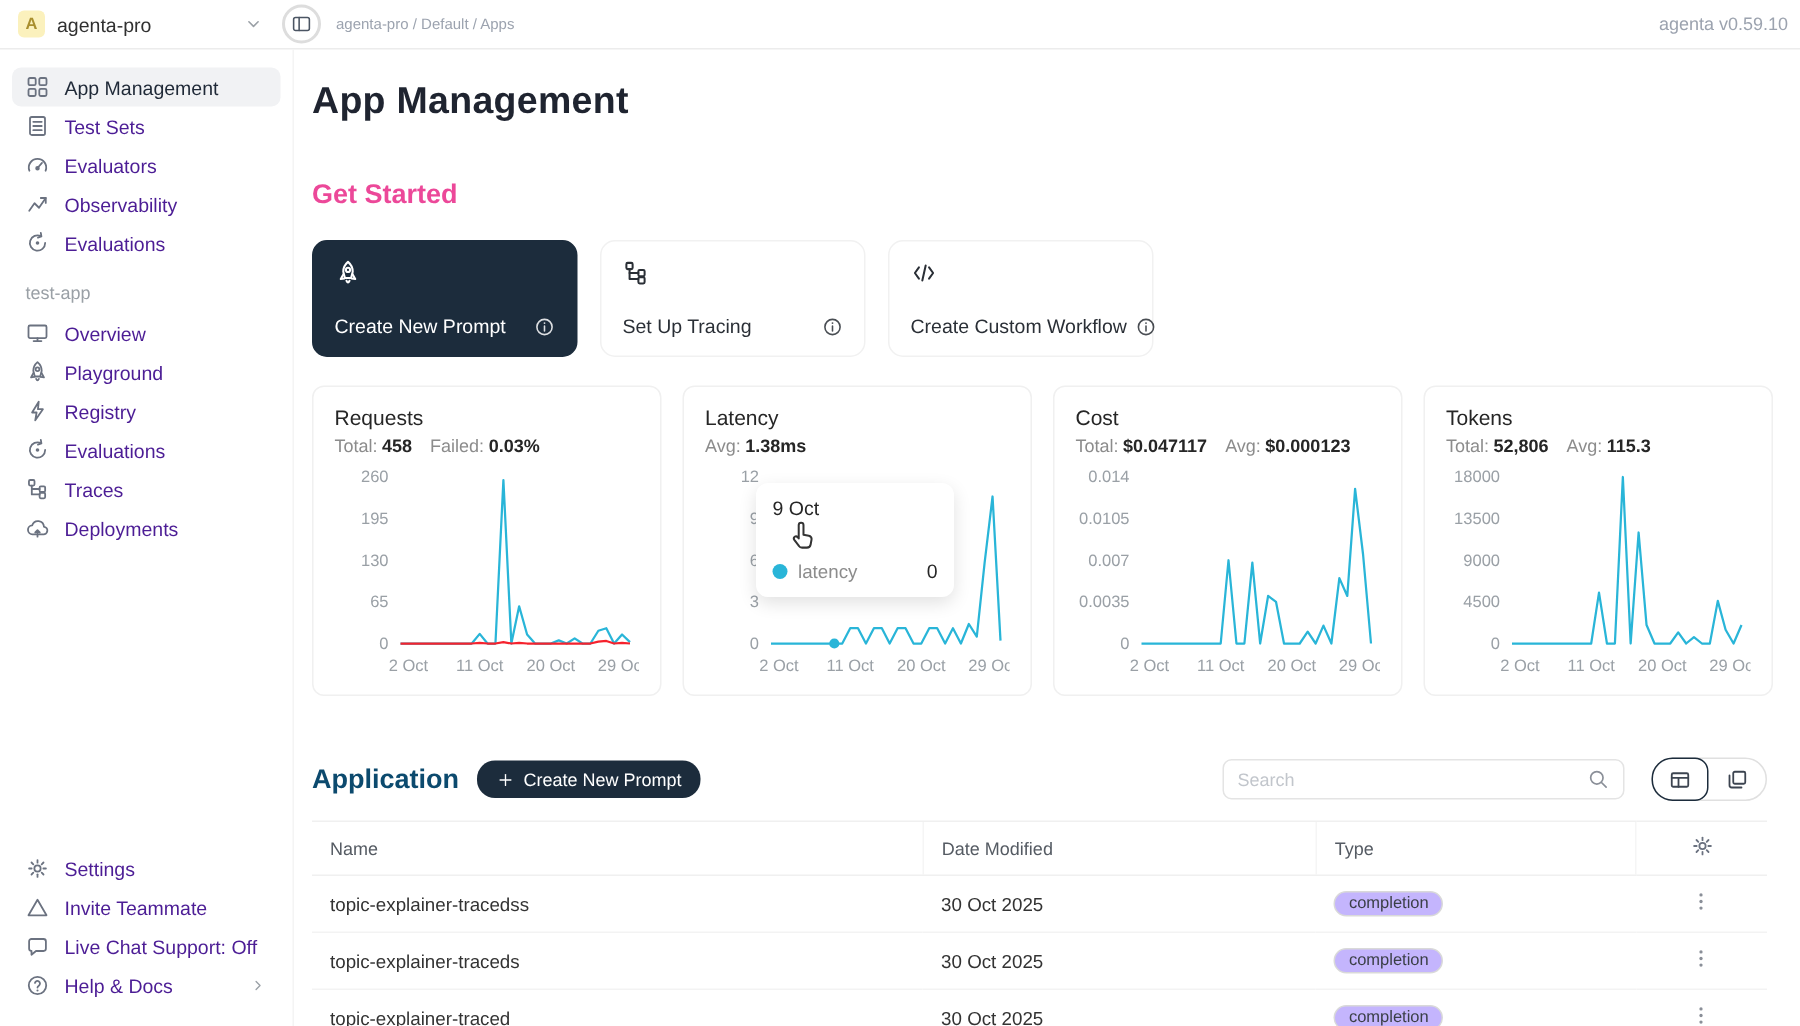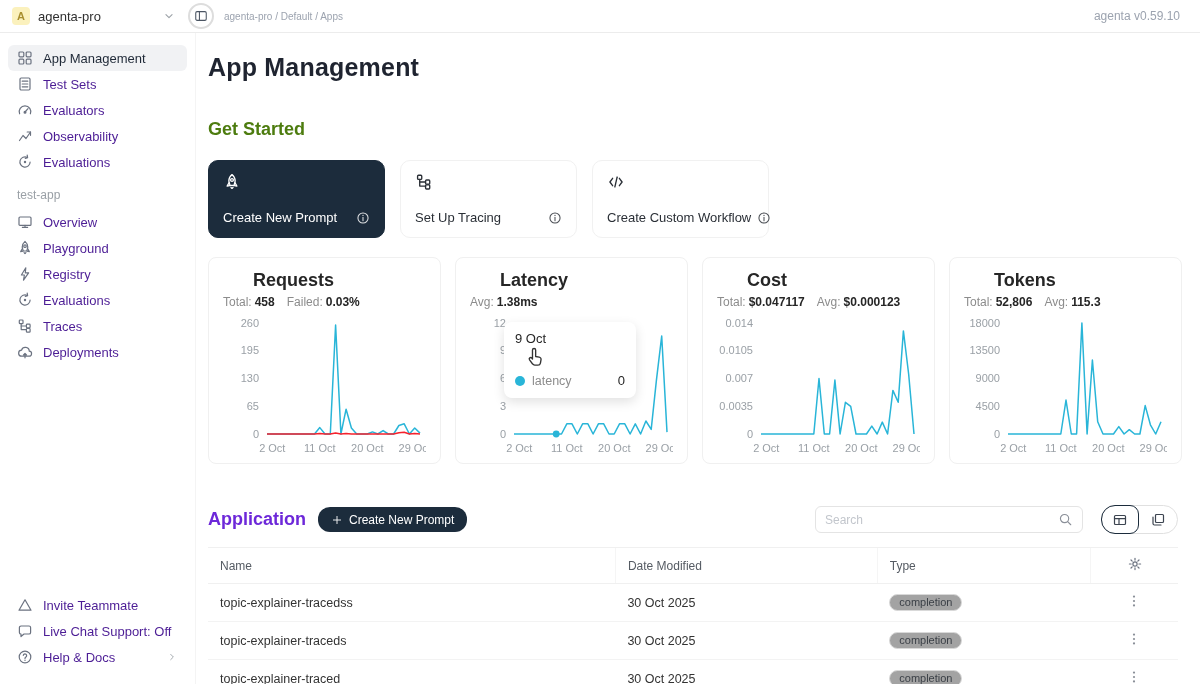--- a/index.html
+++ b/index.html
@@ -13,62 +13,62 @@
   .topbar { position:absolute; top:0; left:0; right:0; height:33px;
     border-bottom:1px solid #ececec; display:flex; align-items:center; background:#fff; z-index:5;}
   .workspace { width:188px; display:flex; align-items:center; gap:8px; padding:0 12px; }
   .avatar { width:18px; height:18px; border-radius:4px; background:#fbf1bd; color:#a98f2f;
     font-size:11px; font-weight:700; display:grid; place-items:center; }
   .ws-name { font-size:13px; color:#303030; font-weight:500; }
   .ws-chevron { margin-left:auto; color:#9aa0a6; width:14px; height:14px; }
   .panel-btn { width:26px; height:26px; border-radius:50%; border:2.5px solid #dddddd;
     display:grid; place-items:center; color:#4b5563; background:#fff; }
   .breadcrumb { font-size:10px; color:#9ca3af; margin-left:10px; }
-  .version { margin-left:auto; font-size:12px; color:#9ca3af; padding-right:20px; }
+  .version { margin-left:auto; font-size:12px; color:#9ca3af; padding-right:8px; }
   
   .sidebar { position:absolute; top:33px; left:0; bottom:0; width:196px; background:#fff;
     border-right:1px solid #f4f4f4; padding:12px 8px 14px; display:flex; flex-direction:column; }
   .side-item { display:flex; align-items:center; gap:10px; height:26px; padding:0 9px;
     border-radius:6px; color:#4c1d95; font-size:13px; }
   .side-item .icn { width:16px; height:16px; color:#6b7280; flex:0 0 16px; display:grid; place-items:center;}
   .side-item.active { background:#f1f2f4; color:#1f2937; font-weight:500; }
   .side-section { font-size:12px; color:#9aa0a6; margin:13px 9px 7px; }
   .side-footer { margin-top:auto; }
   .side-trailing { margin-left:auto; color:#9aa0a6; width:12px; height:12px; }
   
   .main { position:absolute; top:33px; left:196px; right:0; bottom:0; overflow:hidden;
     padding:20px 22px 0 12px; background:#fff; }
   .page-title { font-size:25px; font-weight:600; color:#1f2430; letter-spacing:.2px; }
-  .section-title { font-size:18px; font-weight:600; color:#4d7c0f; margin-top:37px; }
+  .section-title { font-size:18px; font-weight:600; color:#ec4899; margin-top:37px; }
   .gs-row { display:flex; gap:15px; margin-top:20px; }
   .gs-card { width:177px; height:78px; border-radius:10px; padding:12px 14px; background:#fff;
     border:1px solid #f1f1f1; display:flex; flex-direction:column; justify-content:space-between; color:#2a2f36; cursor:pointer;}
   .gs-card.dark { background:#1c2c3c; border-color:#1c2c3c; color:#fff; }
   .gs-card .gicn { width:18px; height:18px; }
   .gs-bottom { display:flex; justify-content:space-between; align-items:center;
     font-size:13px; font-weight:500; white-space:nowrap; gap:6px;}
   .gs-bottom .iicn { width:14px; height:14px; opacity:.85; flex:0 0 14px;}
   
   .stats-row { display:flex; gap:14px; margin-top:19px; }
   .stat-card { flex:1; height:207px; border:1px solid #f0f0f0; border-radius:8px;
     padding:12px 14px 8px; position:relative; background:#fff; }
-  .stat-title { font-size:18px; font-weight:700; color:#262626;margin-left:30px; }
+  .stat-title { font-size:14px; font-weight:400; color:#262626; }
   .stat-sub { margin-top:4px; font-size:12px; color:#8c8c8c; display:flex; gap:12px; }
   .stat-sub b { color:#262626; margin-left:3px; font-weight:700; }
   .chart-mount { margin-top:4px; }
   .chart-tooltip { position:absolute; left:48px; top:64px; width:132px; padding:9px 11px 10px;
     background:#fff; border-radius:8px; box-shadow:0 4px 12px rgba(0,0,0,.12); z-index:3; }
   .tt-date { font-size:13px; color:#262626; font-weight:500; }
   .tt-cursor { margin:1px 0 4px 12px; width:20px; height:22px; color:#333; }
   .tt-row { display:flex; align-items:center; gap:7px; font-size:12.5px; color:#8c8c8c; }
   .tt-dot { width:10px; height:10px; border-radius:50%; flex:0 0 10px; }
   .tt-val { margin-left:auto; color:#262626; font-size:13px; }
   
   .app-header { display:flex; align-items:center; margin-top:41px; gap:12px; }
-  .app-title { font-size:18px; font-weight:600; color:#6d28d9; }
+  .app-title { font-size:18px; font-weight:600; color:#0c4a6e; }
   .create-btn { background:#1c2c3c; color:#fff; border:none; border-radius:12px; height:25px;
     padding:0 13px; font-size:12px; display:flex; align-items:center; gap:6px;
     font-family:inherit; cursor:pointer; }
   .create-btn .picn { width:12px; height:12px; }
   .flex-spacer { flex:1; }
   .search-box { width:268px; height:27px; border:1px solid #e4e4e4; border-radius:6px;
     display:flex; align-items:center; padding:0 9px; background:#fff; }
   .search-box input { flex:1; border:none; outline:none; font-size:12px; color:#333;
     font-family:inherit; background:transparent; }
   .search-box input::placeholder { color:#c2c6cc; }
@@ -78,21 +78,21 @@
   .vt-btn { width:38px; display:grid; place-items:center; color:#3c4450; background:none; border:none; cursor:pointer;}
   .vt-btn.active { border:1.5px solid #1c2c3c; border-radius:14px 9px 9px 14px; margin:-1px 0 -1px -1px; }
   .vt-btn .vicn { width:16px; height:16px; }
   
   table { width:100%; margin-top:13px; border-collapse:collapse; table-layout:fixed; }
   thead th { border-top:1px solid #f0f0f0; border-bottom:1px solid #f0f0f0; font-size:12px;
     color:#555b63; font-weight:500; text-align:left; padding:8px 12px; height:30px; }
   thead th + th { border-left:1px solid #f5f5f5; }
   tbody td { border-bottom:1px solid #f3f3f3; font-size:12.5px; color:#333; padding:9px 12px; height:33px;}
   .type-badge { display:inline-block; border:1px solid #d9d9d9; border-radius:10px;
-    padding:1px 9px 2px; font-size:11px; color:#3a3f46; background:#a3a3a3; }
+    padding:1px 9px 2px; font-size:11px; color:#3a3f46; background:#c4b5fd; }
   .row-kebab { width:16px; height:16px; color:#8a8f98; cursor:pointer; display:inline-grid; place-items:center;}
   .th-gear { width:16px; height:16px; color:#6b7280; cursor:pointer; display:inline-grid; place-items:center;}
   .cell-actions { text-align:center; }
   svg { display:block; }
 </style>
 </head>
 <body>
 
 <div class="app">
 
@@ -230,20 +230,36 @@
           <span class="icn">
             <svg viewBox="0 0 16 16" width="100%" height="100%" fill="none" stroke="currentColor" stroke-width="1.2" stroke-linecap="round" stroke-linejoin="round">
               <path d="M4.8 12.2 a3 3 0 0 1 -0.3 -6 A4 4 0 0 1 12.3 7.2 A2.5 2.5 0 0 1 11.8 12.2 Z"></path>
               <path d="M8 13.8 V 9.6 M6.5 11 L8 9.5 L9.5 11"></path>
             </svg>
           </span>
           <span>Deployments</span>
         </div>
       </div>
     <div class="side-footer" id="sidebar-footer">
+        <div class="side-item">
+          <span class="icn">
+            <svg viewBox="0 0 16 16" width="100%" height="100%" fill="none" stroke="currentColor" stroke-width="1.2" stroke-linecap="round" stroke-linejoin="round">
+              <circle cx="8" cy="8" r="2.1"></circle>
+              <line x1="8" y1="2.4" x2="8" y2="4.1"></line>
+              <line x1="8" y1="11.9" x2="8" y2="13.6"></line>
+              <line x1="2.4" y1="8" x2="4.1" y2="8"></line>
+              <line x1="11.9" y1="8" x2="13.6" y2="8"></line>
+              <line x1="4" y1="4" x2="5.2" y2="5.2"></line>
+              <line x1="10.8" y1="10.8" x2="12" y2="12"></line>
+              <line x1="12" y1="4" x2="10.8" y2="5.2"></line>
+              <line x1="5.2" y1="10.8" x2="4" y2="12"></line>
+            </svg>
+          </span>
+          <span>Settings</span>
+        </div>
         <div class="side-item">
           <span class="icn">
             <svg viewBox="0 0 16 16" width="100%" height="100%" fill="none" stroke="currentColor" stroke-width="1.2" stroke-linecap="round" stroke-linejoin="round">
               <path d="M8 2.8 L14 13.2 H2 Z"></path>
             </svg>
           </span>
           <span>Invite Teammate</span>
         </div>
         <div class="side-item">
           <span class="icn">

